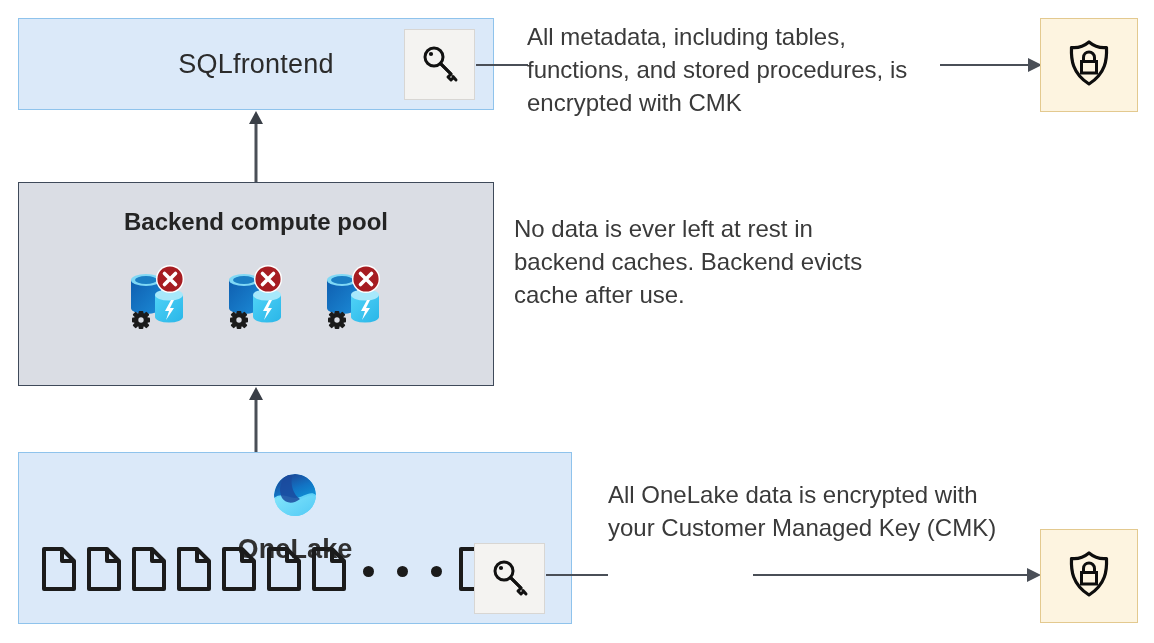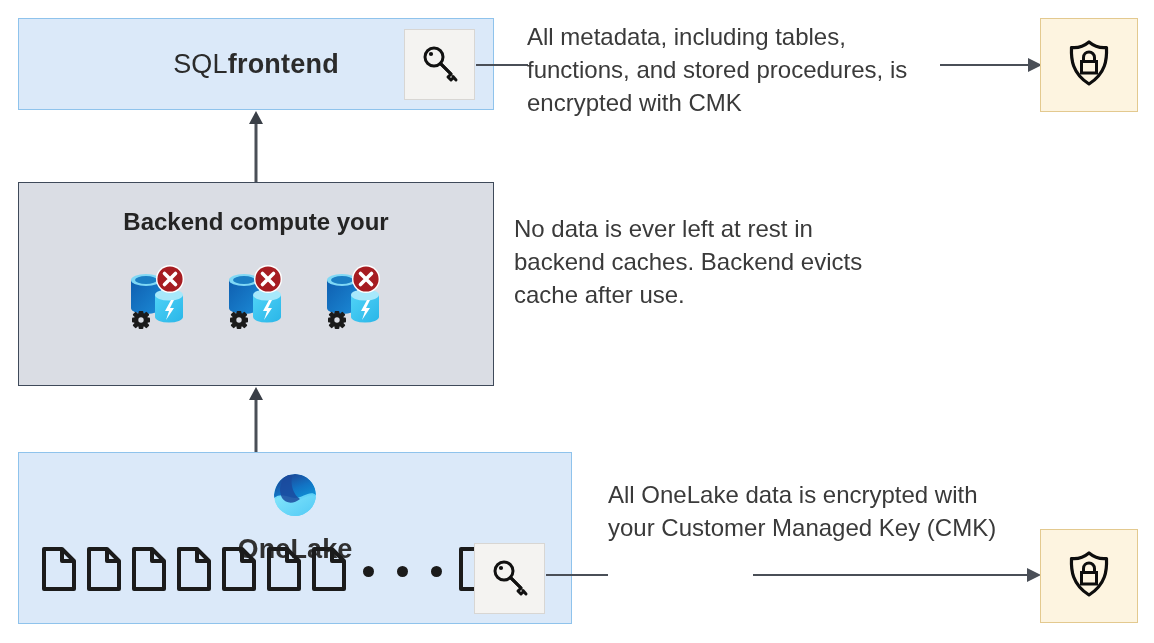--- a/index.html
+++ b/index.html
@@ -55,21 +55,21 @@
   
   .sql-title {
     position: absolute;
     left: 18px; top: 18px; width: 476px; height: 92px;
     display: flex; align-items: center; justify-content: center;
     font-size: 27px;
     letter-spacing: 0.2px;
     color: #2b2b2b;
   }
   .sql-title .strong { font-weight: normal; }
-  .sql-title .light  { font-weight: bold; }
+  .sql-title .light  { font-weight: normal; }
 
   .backend-title {
     position: absolute;
     left: 18px; top: 208px; width: 476px;
     text-align: center;
     font-size: 24px;
     font-weight: bold;
     color: #242424;
   }
 
@@ -185,21 +185,21 @@
       </svg>
     </span>
   </div>
 
   <svg class="arrow-svg" style="left:246px; top:110px;" width="20" height="74">
     <line x1="10" y1="72" x2="10" y2="12" stroke="#4a4f57" stroke-width="3"></line>
     <polygon points="3,14 10,1 17,14" fill="#3a3f47"></polygon>
   </svg>
 
   <div class="box box-backend"></div>
-  <div class="backend-title">Backend compute your</div>
+  <div class="backend-title">Backend compute pool</div>
 
   <div class="compute-row">
     <div class="compute-icon">
       <svg width="74" height="74" viewBox="0 0 74 74">
         <defs>
           <linearGradient id="gDark1" x1="0" y1="0" x2="1" y2="1">
             <stop offset="0" stop-color="#0f5fb0"></stop>
               <stop offset="1" stop-color="#1b8ad6"></stop>
           </linearGradient>
           <linearGradient id="gLight1" x1="0" y1="0" x2="1" y2="1">

